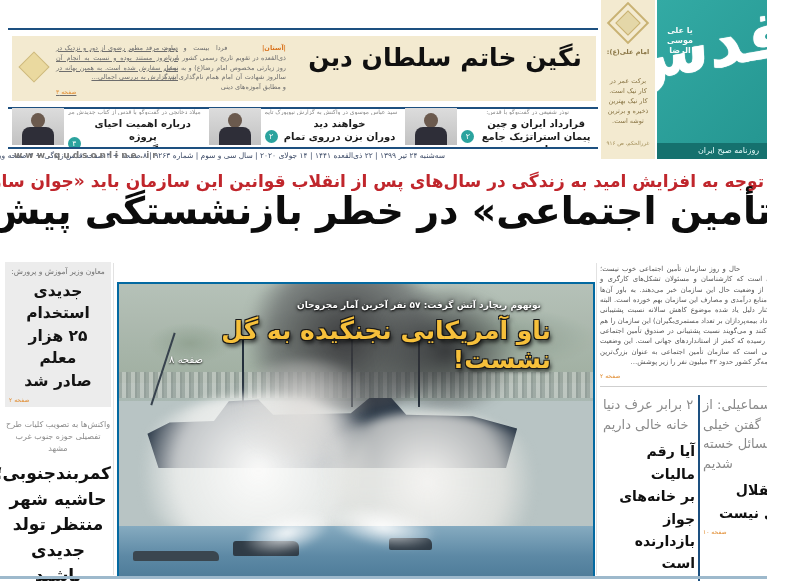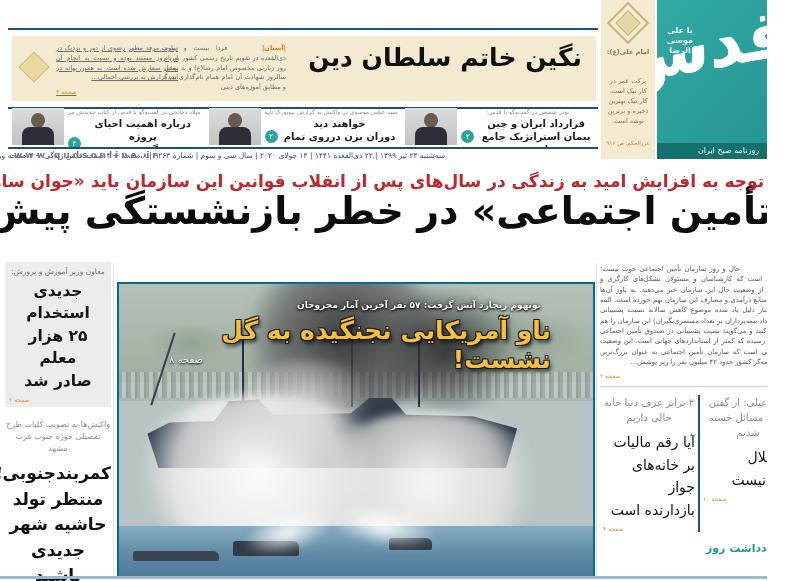--- a/index.html
+++ b/index.html
@@ -119,22 +119,22 @@
      text-shadow:1px 1px 0 #1a1a1a,-1px -1px 0 #1a1a1a,1px -1px 0 #1a1a1a,-1px 1px 0 #1a1a1a,2px 3px 4px rgba(0,0,0,.8);}
   .photo-pg{position:absolute;right:390px;top:70px;font-size:10px;color:#fff;z-index:6;
             text-shadow:0 1px 2px #000;}
   
   .right-col{position:absolute;left:600px;top:264px;width:196px;}
   .rc-body{font-size:6.8px;color:#555;text-align:justify;line-height:1.52;}
   .rc-divider{border:none;border-top:1px solid #cfcfcf;margin:6px 0 8px;}
   .subs{display:flex;}
   .sub{width:50%;box-sizing:border-box;padding:0 3px;}
   .sub-right{border-left:2px solid #1d5080;}
-  .sub-kicker{font-size:10px;color:#8a8a8a;text-align:center;line-height:1.5;}
-  .sub-h{margin-top:6px;font-size:14px;font-weight:normal;color:#101010;text-align:right;line-height:1.6;}
+  .sub-kicker{font-size:13px;color:#8a8a8a;text-align:left;line-height:1.5;}
+  .sub-h{margin-top:6px;font-size:14px;font-weight:bold;color:#101010;text-align:right;line-height:1.6;}
   .sub-h span{display:block;}
   .note{margin-top:10px;position:relative;}
   .note-head{display:flex;align-items:center;justify-content:flex-start;gap:5px;}
   .note-icon{width:16px;height:14px;position:relative;flex:0 0 16px;}
   .note-icon i{position:absolute;width:7px;height:7px;background:#2ba39e;border-radius:2px;display:block;}
   .note-icon i:first-child{left:0;top:0;}
   .note-title{font-size:11px;font-weight:bold;color:#23968f;}
 </style>
 </head>
 <body>
@@ -250,22 +250,22 @@
       <div class="lc-h1">
         <span>جدیدی استخدام</span>
         <span>۲۵ هزار معلم</span>
         <span>صادر شد</span>
       </div>
       <span class="pg"><b>صفحه ۲</b></span>
     </div>
     <div class="lc-kicker2">واکنش‌ها به تصویب کلیات طرح تفصیلی حوزه جنوب غرب مشهد</div>
     <div class="lc-h2">
       <span>کمربندجنوبی؛</span>
+      <span>حاشیه شهر</span>
       <span>منتظر تولد</span>
-      <span>حاشیه شهر</span>
       <span>جدیدی باشید</span>
     </div>
 
   </div>
 
   <div class="photo">
     <div class="sky"></div>
     <div class="hills"></div>
     <div class="city"></div>
     <div class="crane"></div>

